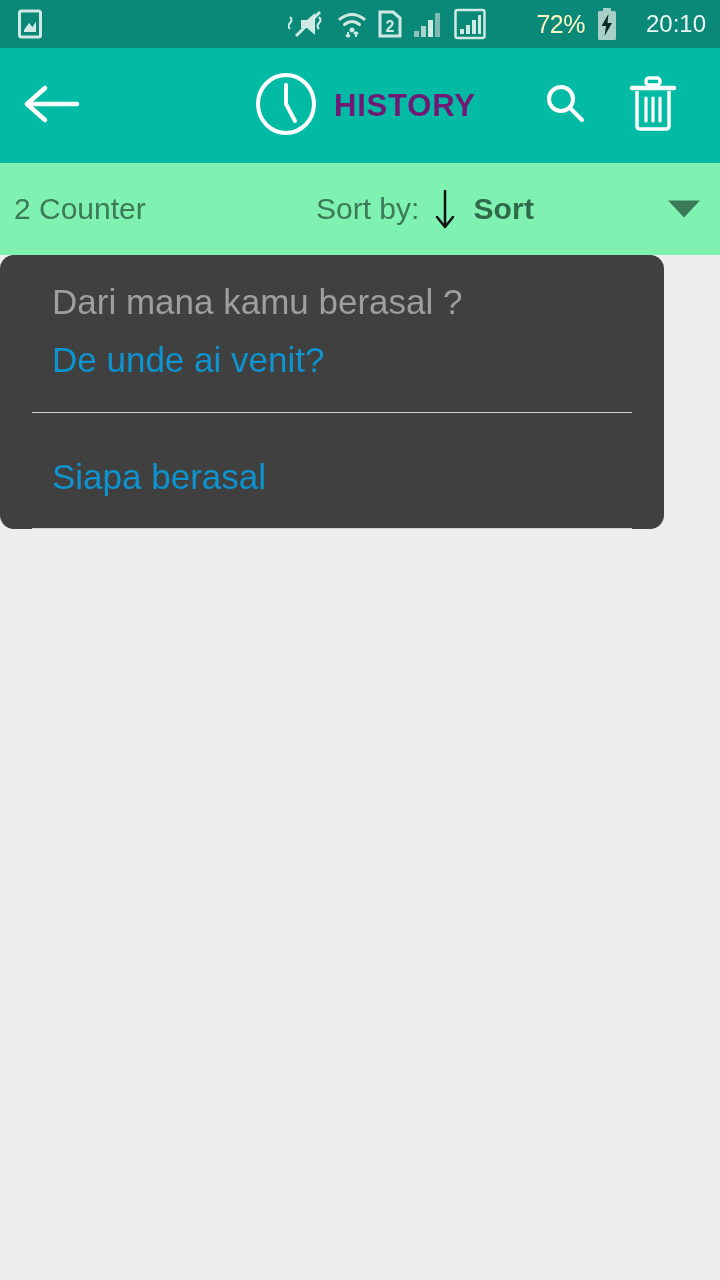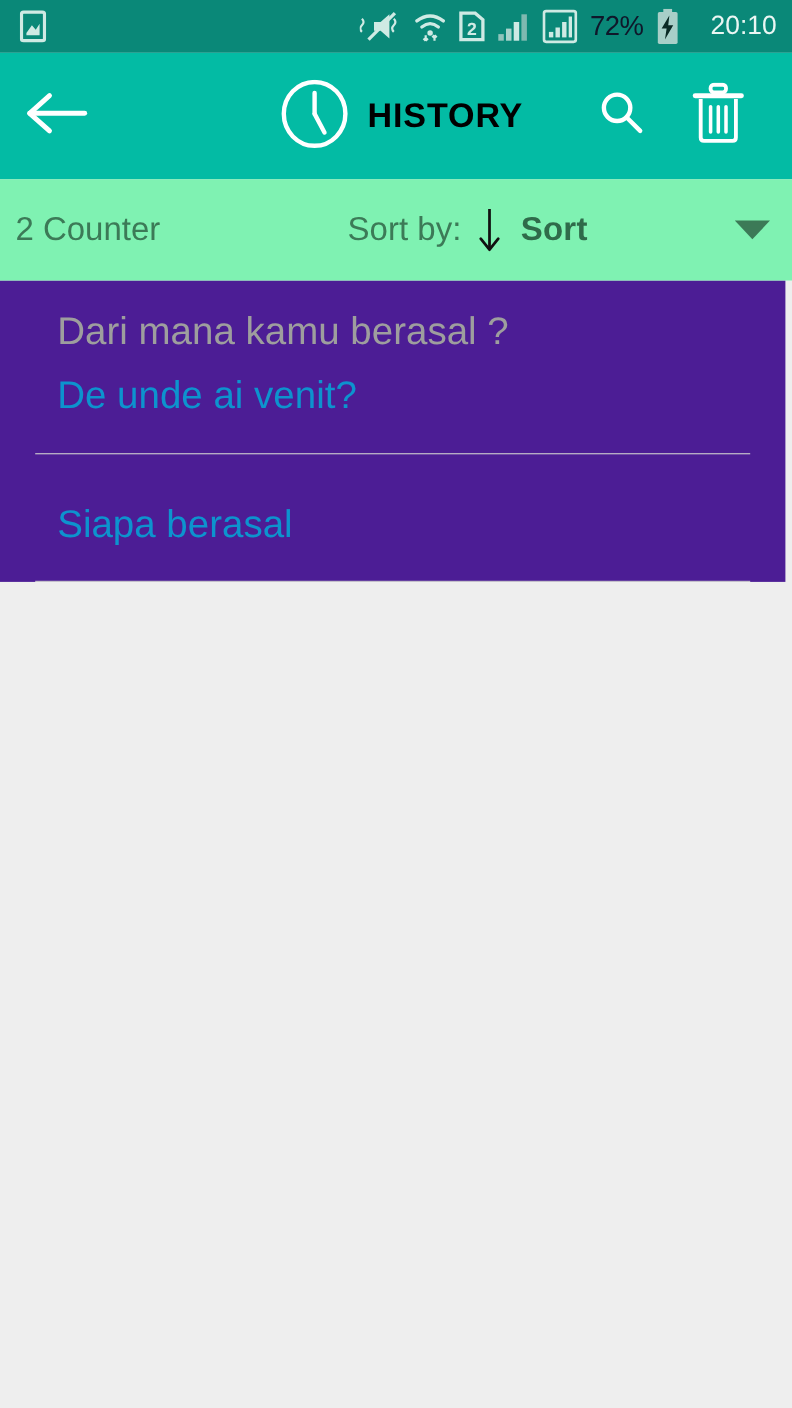--- a/index.html
+++ b/index.html
@@ -15,41 +15,42 @@
     height:48px; width:720px;
     background:#0a8878;
     display:flex; align-items:center;
     padding:0 14px 0 18px;
     color:#cfeae4;
   }
   .status-left{ display:flex; align-items:center; }
   .status-right{ margin-left:auto; display:flex; align-items:center; gap:11px; }
   .sb-icon{ display:flex; align-items:center; justify-content:center; }
   .battery-pct{
-    font-size:25px; color:#0f172a; letter-spacing:-0.5px;
+    font-size:25px; color:#fef9c3; letter-spacing:-0.5px;
     font-family:"Liberation Sans", sans-serif;
+    margin-left:39px;
   }
   .clock-text{
     font-size:24px; color:#eaf6f3; margin-left:17px; letter-spacing:0px;
   }
 
   
   .toolbar{
     height:115px; width:720px;
     background:#03bba4;
     display:flex; align-items:center;
     position:relative;
   }
   .tb-back{ width:104px; display:flex; align-items:center; justify-content:center; }
   .tb-title-wrap{
     display:flex; align-items:center; gap:17px;
     position:absolute; left:255px; top:50%; transform:translateY(-50%);
   }
   .tb-title{
-    color:#000000; font-size:31px; font-weight:bold;
+    color:#701a75; font-size:31px; font-weight:bold;
     letter-spacing:0.8px;
   }
   .tb-actions{ margin-left:auto; display:flex; align-items:center; gap:40px; padding-right:42px; }
   .tb-btn{ display:flex; align-items:center; justify-content:center; }
 
   
   .sort-bar{
     height:92px; width:720px;
     background:#7ff2b2;
     display:flex; align-items:center;
@@ -67,21 +68,21 @@
   .sort-value{ font-size:30px; font-weight:bold; color:#2f6b4a; letter-spacing:0.2px; }
   .sort-caret{
     position:absolute; right:20px; top:50%; transform:translateY(-50%);
     width:0;height:0;
     border-left:16px solid transparent;
     border-right:16px solid transparent;
     border-top:17px solid #3c7a57;
   }
 
   
-  .list{ width:714px; background:#4c1d95; }
+  .list{ width:664px; background:#404040;border-radius:14px; }
   .list-item{ padding:26px 0 0 0; }
   .li-source{
     font-size:35px; color:#9e9e9e; padding-left:52px;
     line-height:1.18; font-weight:normal;
   }
   .li-target{
     font-size:35px; color:#0d93ce; padding-left:52px;
     line-height:1.18; margin-top:17px; font-weight:normal;
   }
   .li-divider{

